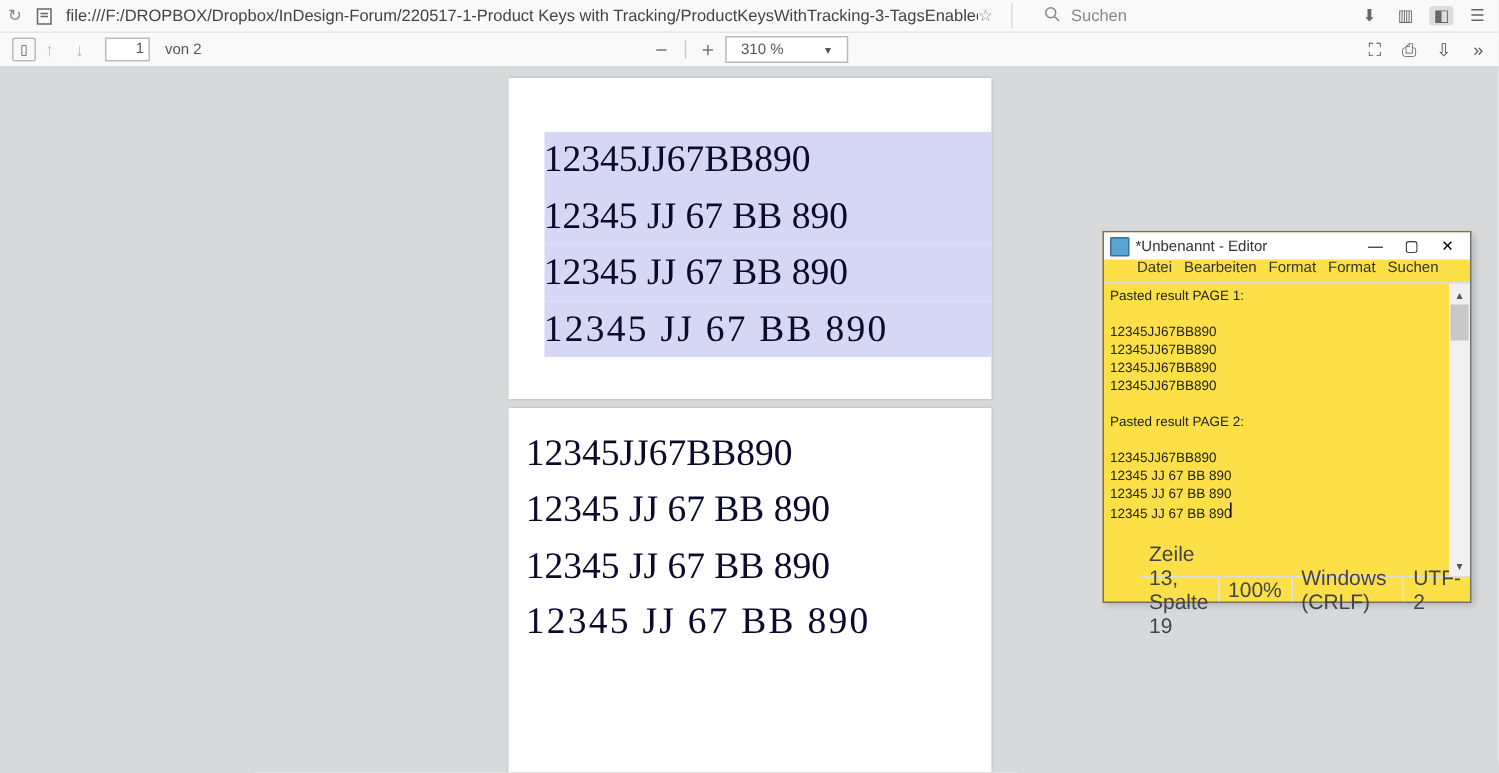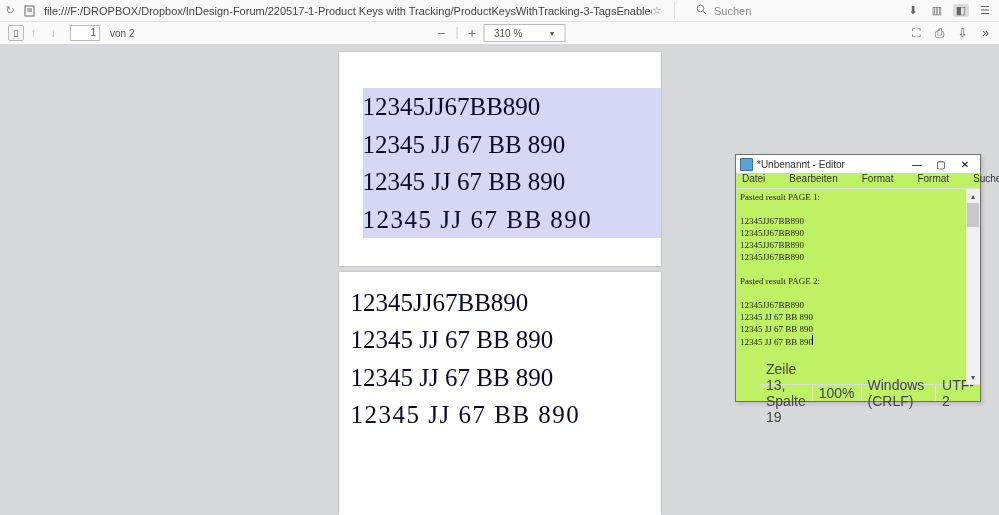--- a/index.html
+++ b/index.html
@@ -33,29 +33,29 @@
   .viewport{position:absolute;top:44px;left:0;right:0;bottom:0;background:#d8d9db;display:flex;flex-direction:column;align-items:center;overflow:hidden;}
   .page{width:322px;background:#fff;box-shadow:0 0 2px rgba(0,0,0,0.2);margin-top:8px;}
   .page1{height:216px;padding:36px 0 0 24px;box-sizing:border-box;}
   .page2{height:246px;padding:12px 0 0 12px;box-sizing:border-box;margin-top:6px;}
   .pk{font-family:"Times New Roman",serif;font-size:25px;color:#0a0a2a;line-height:1.5;white-space:pre;}
   .sel{background:#d6d6f5;}
   .sel-inner{display:inline-block;}
   .pk.loose{letter-spacing:1.5px;}
 
   
-  .notepad{position:absolute;right:18px;top:154px;width:244px;height:246px;background:#bef264;border:1px solid #707070;box-shadow:2px 2px 4px rgba(0,0,0,0.15);font-size:10px;display:flex;flex-direction:column;}
+  .notepad{position:absolute;right:18px;top:154px;width:244px;height:246px;background:#fde047;border:1px solid #707070;box-shadow:2px 2px 4px rgba(0,0,0,0.15);font-size:10px;display:flex;flex-direction:column;}
   .np-title{height:18px;display:flex;align-items:center;padding:0 4px;background:#fff;}
   .np-title .np-icon{width:11px;height:11px;margin-right:4px;background:#5aa4d4;border:1px solid #38729c;border-radius:1px;}
   .np-title-text{flex:1;font-size:10px;color:#333;}
   .np-title-btns{display:flex;gap:2px;}
   .np-title-btns span{width:22px;height:15px;display:flex;align-items:center;justify-content:center;font-size:10px;}
-  .np-menu{height:15px;display:flex;gap:24px;padding:0 6px;font-size:10px;color:#333;}
+  .np-menu{height:15px;display:flex;gap:8px;padding:0 22px;font-size:10px;color:#333;}
   .np-body{flex:1;position:relative;border-top:1px solid #ddd;}
-  .np-text{position:absolute;inset:0;padding:2px 2px 2px 4px;font-family:Liberation Serif, serif;font-size:9px;line-height:12px;white-space:pre;color:#222;}
+  .np-text{position:absolute;inset:0;padding:2px 2px 2px 4px;font-family:Liberation Sans, sans-serif;font-size:9px;line-height:12px;white-space:pre;color:#222;}
   .np-scroll-v{position:absolute;right:0;top:0;bottom:0;width:14px;background:#f0f0f0;}
   .np-scroll-v .thumb{position:absolute;top:14px;left:1px;right:1px;height:24px;background:#c8c8c8;}
   .np-scroll-v .sarrow{position:absolute;left:0;right:0;height:14px;display:flex;align-items:center;justify-content:center;color:#555;font-size:8px;}
   .np-status{height:16px;border-top:1px solid #ddd;display:flex;align-items:center;font-size:14px;color:#444;margin-left:24px;}
   .np-status div{border-right:1px solid #e4e4e4;padding:0 6px;height:100%;display:flex;align-items:center;}
   .cursor{display:inline-block;border-right:1px solid #000;height:10px;margin-left:-1px;}
 </style>
 </head>
 <body>
 

